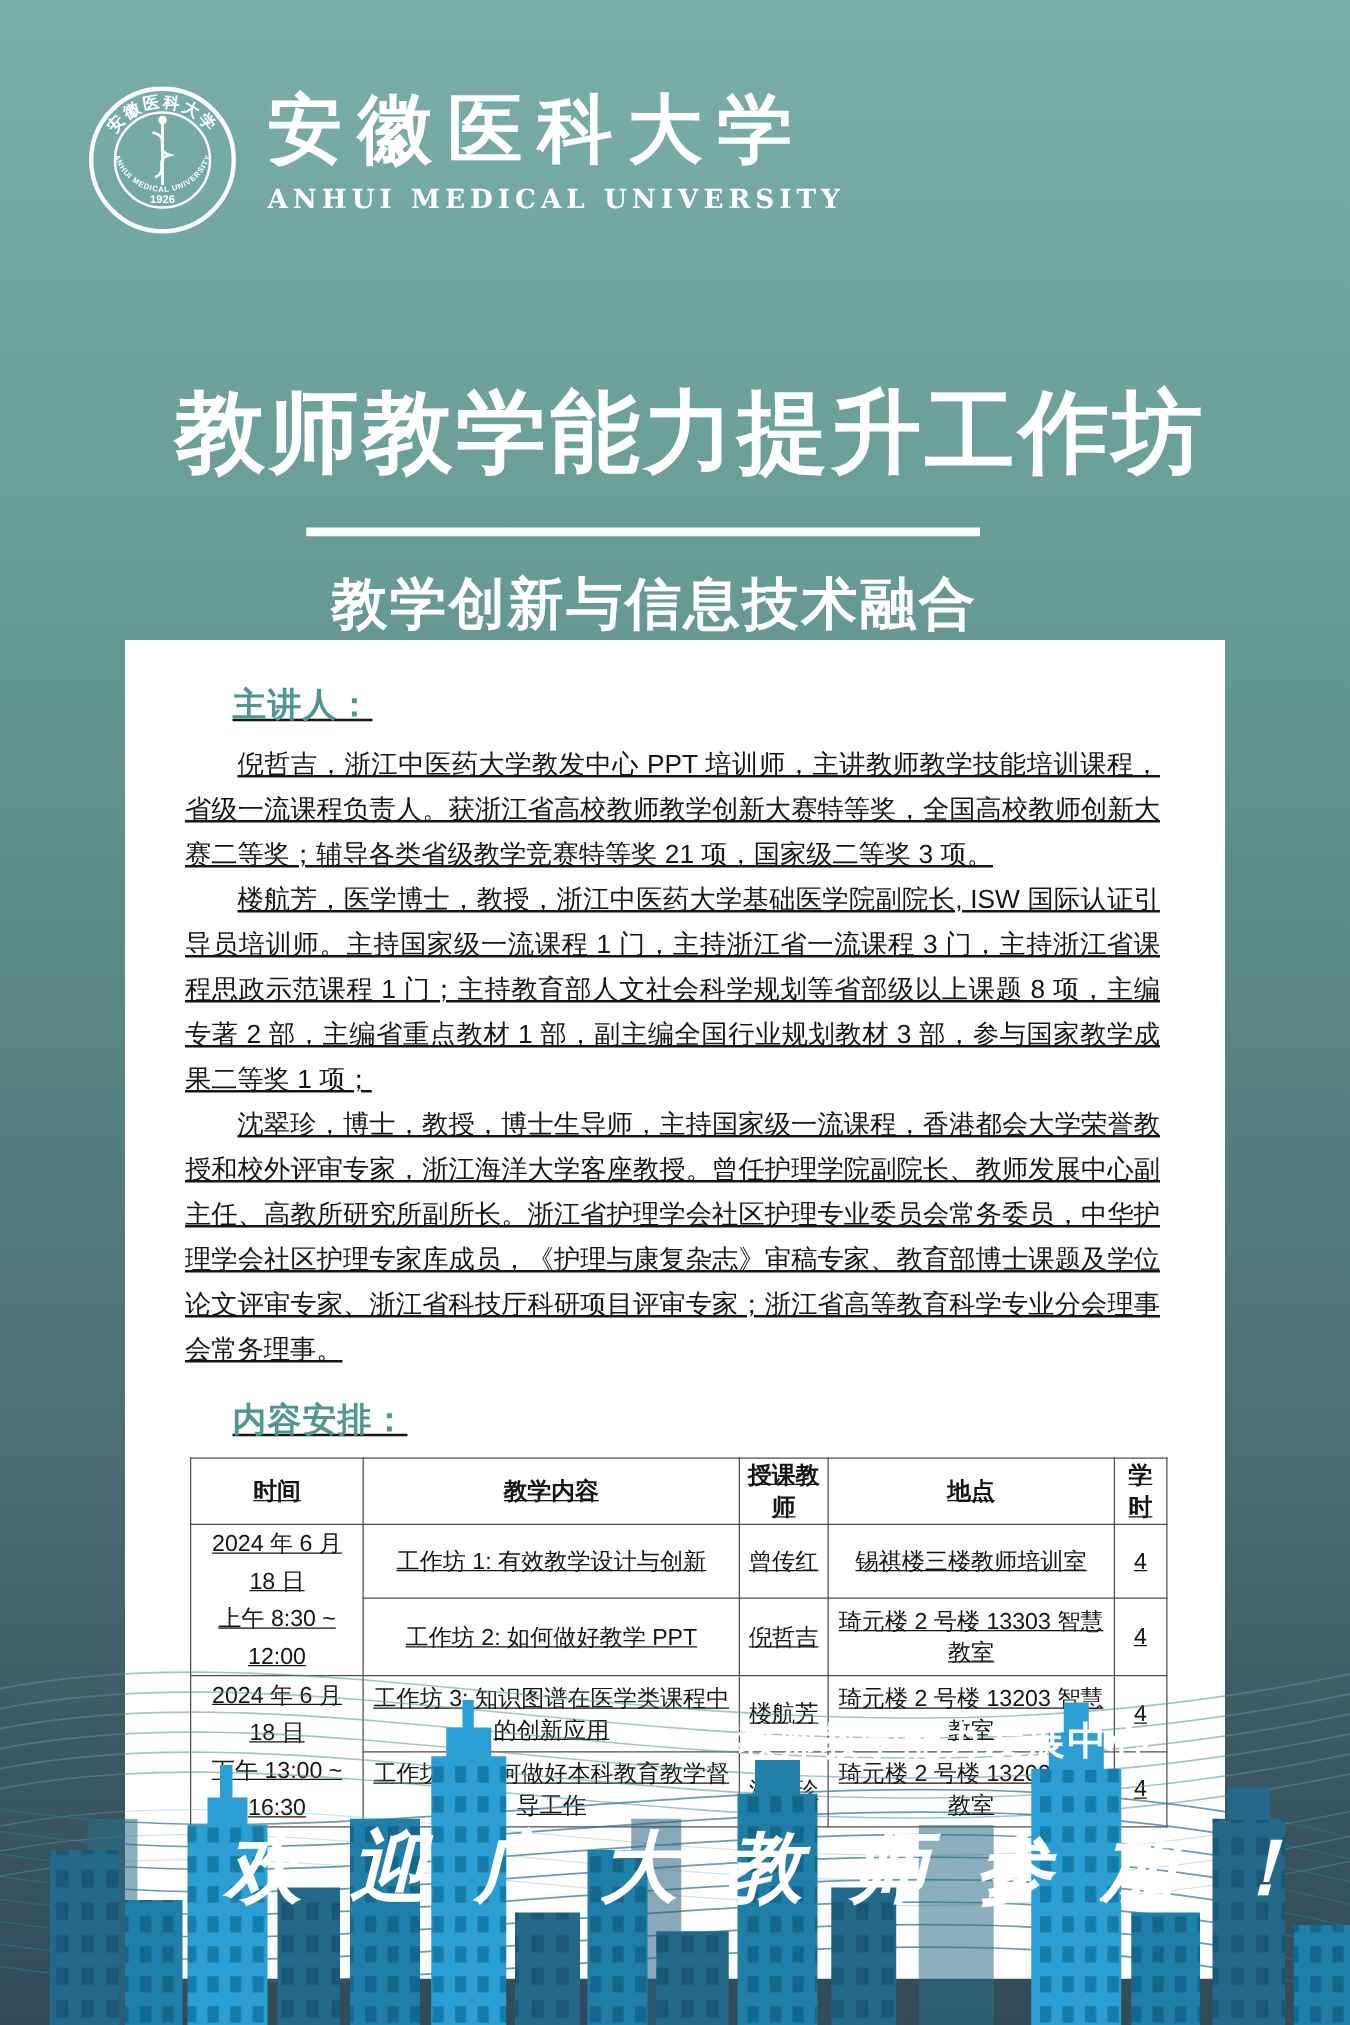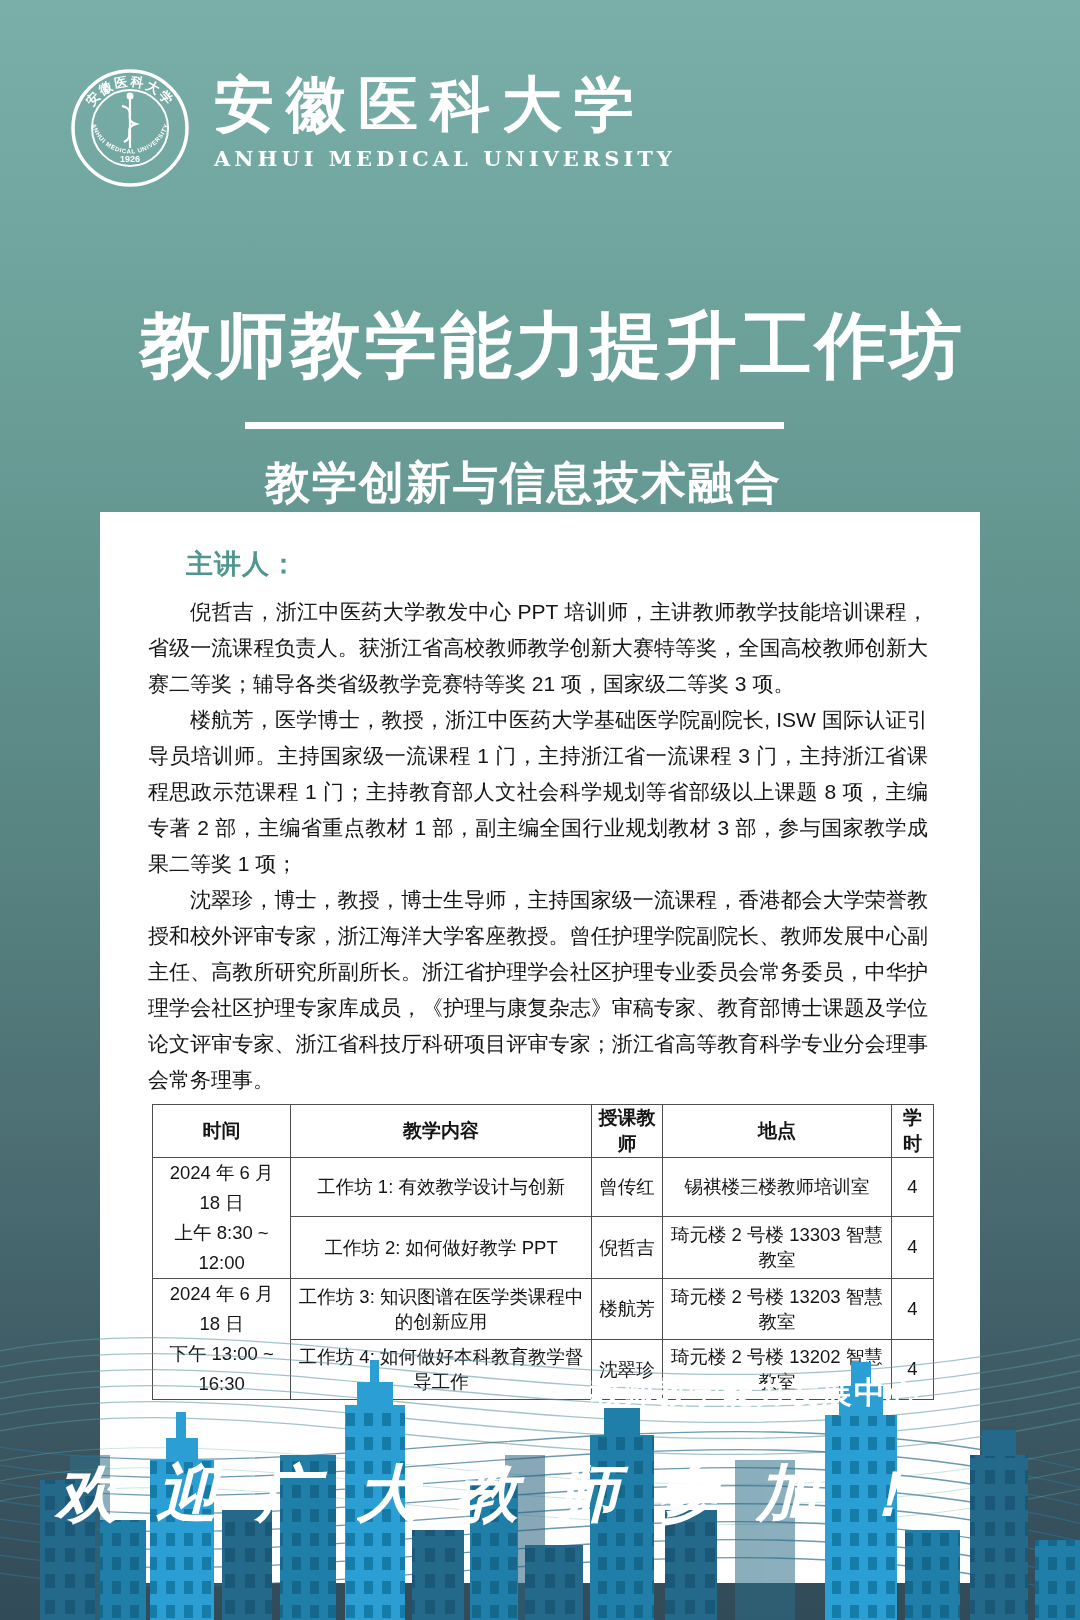--- a/index.html
+++ b/index.html
@@ -15,36 +15,36 @@
   .brand-zh{font-family:"DejaVu Serif",serif;font-weight:bold;font-size:60px;line-height:72px;letter-spacing:12px;white-space:nowrap;}
   .brand-en{font-family:"DejaVu Serif",serif;font-weight:bold;font-size:21px;letter-spacing:4px;margin-top:6px;white-space:nowrap;}
   
   .hero{position:absolute;left:0;top:298px;width:884px;color:#fff;}
   .hero-title{margin:0 60px 0 140px;text-align:center;font-size:72px;font-weight:900;letter-spacing:3px;white-space:nowrap;}
   .hero-line{margin:28px 100px 0 245px;height:7px;background:#ffffff;}
   .hero-sub{margin:24px 102px 0 0;text-align:right;font-size:45px;font-weight:700;letter-spacing:2px;white-space:nowrap;padding-left:28px;}
   
   .card{
     position:absolute;left:100px;top:512px;width:880px;height:1071px;
-    background:#ffffff;box-sizing:border-box;padding:34px 52px 0 48px;color:#151515;
+    background:#ffffff;box-sizing:border-box;padding:34px 52px 0 48px;color:#151515;text-decoration:underline;
   }
   .sec-heading{color:#4f968f;font-size:27px;font-weight:bold;margin:0 0 12px 38px;letter-spacing:1px;}
   .speakers p{margin:0;font-size:21px;line-height:36px;text-align:justify;text-indent:2em;}
   .sched-heading{margin-top:20px;}
   
   table.sched{width:782px;margin:6px 0 0 4px;border-collapse:collapse;table-layout:fixed;}
   .sched th,.sched td{border:1px solid #4d4d4d;text-align:center;vertical-align:middle;padding:0 4px;}
   .sched th{font-size:19px;height:46px;font-weight:bold;}
   .sched td{font-size:18.5px;height:47px;}
   .time-cell{line-height:30px;margin-left:36px;}
   
   .footer-dept{position:absolute;top:1372px;right:160px;color:#fff;font-size:31px;font-weight:bold;letter-spacing:2px;z-index:5;}
   .welcome{
     position:absolute;top:1452px;left:0;width:1080px;box-sizing:border-box;padding-left:56px;
-    text-align:left;color:#fff;font-family:"DejaVu Serif",serif;font-style:italic;font-weight:bold;
+    text-align:right;color:#fff;font-family:"DejaVu Serif",serif;font-style:italic;font-weight:bold;
     font-size:62px;letter-spacing:38px;white-space:nowrap;z-index:6;
   }
   .waves,.skyline{position:absolute;left:0;bottom:0;pointer-events:none;}
   .waves{z-index:1;} .skyline{z-index:2;}
 </style>
 </head>
 <body>
 
 <div class="poster">
 
@@ -167,20 +167,21 @@
   </div>
 
   <div class="card">
     <div class="sec-heading">主讲人：</div>
     <div class="speakers">
       <p>倪哲吉，浙江中医药大学教发中心 PPT 培训师，主讲教师教学技能培训课程，省级一流课程负责人。获浙江省高校教师教学创新大赛特等奖，全国高校教师创新大赛二等奖；辅导各类省级教学竞赛特等奖 21 项，国家级二等奖 3 项。</p>
       <p>楼航芳，医学博士，教授，浙江中医药大学基础医学院副院长, ISW 国际认证引导员培训师。主持国家级一流课程 1 门，主持浙江省一流课程 3 门，主持浙江省课程思政示范课程 1 门；主持教育部人文社会科学规划等省部级以上课题 8 项，主编专著 2 部，主编省重点教材 1 部，副主编全国行业规划教材 3 部，参与国家教学成果二等奖 1 项；</p>
       <p>沈翠珍，博士，教授，博士生导师，主持国家级一流课程，香港都会大学荣誉教授和校外评审专家，浙江海洋大学客座教授。曾任护理学院副院长、教师发展中心副主任、高教所研究所副所长。浙江省护理学会社区护理专业委员会常务委员，中华护理学会社区护理专家库成员，《护理与康复杂志》审稿专家、教育部博士课题及学位论文评审专家、浙江省科技厅科研项目评审专家；浙江省高等教育科学专业分会理事会常务理事。</p>
     </div>
 
+    <div class="sec-heading sched-heading">内容安排：</div>
 
     <table class="sched">
       <colgroup>
         <col style="width:17.7%">
           <col style="width:38.5%">
           <col style="width:9.1%">
           <col style="width:29.3%">
           <col style="width:5.4%">
       </colgroup>
       <thead>

